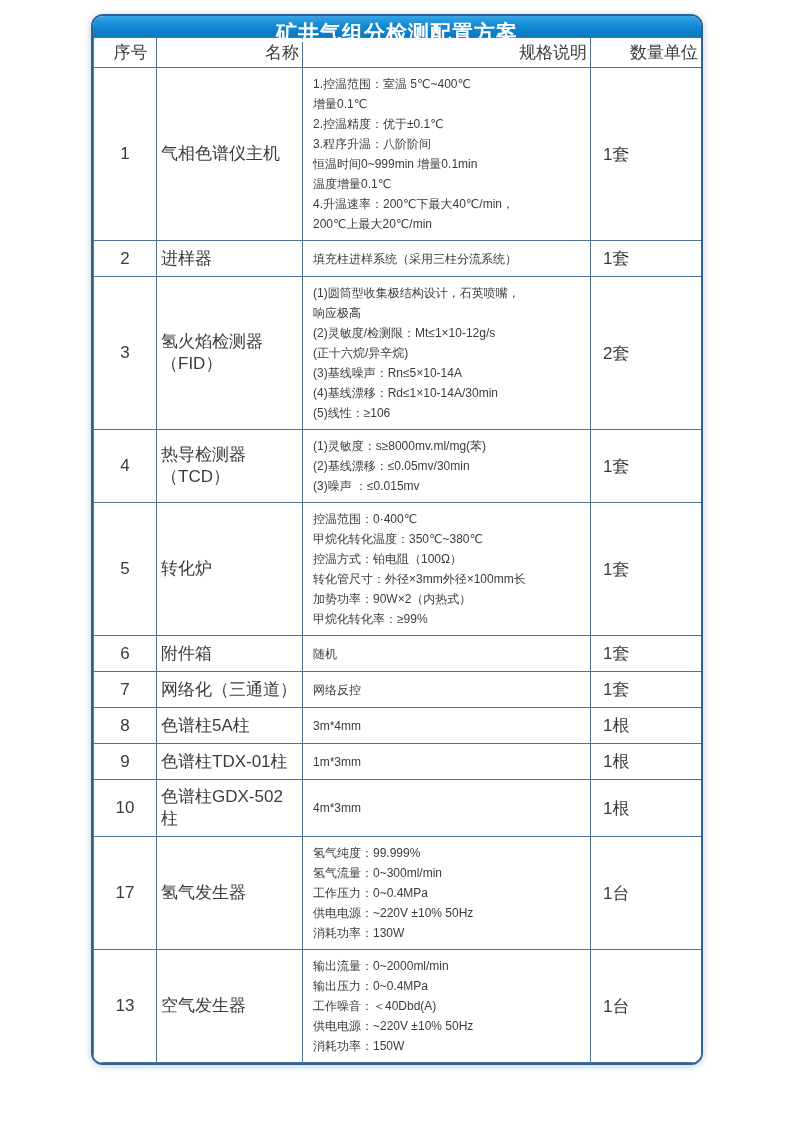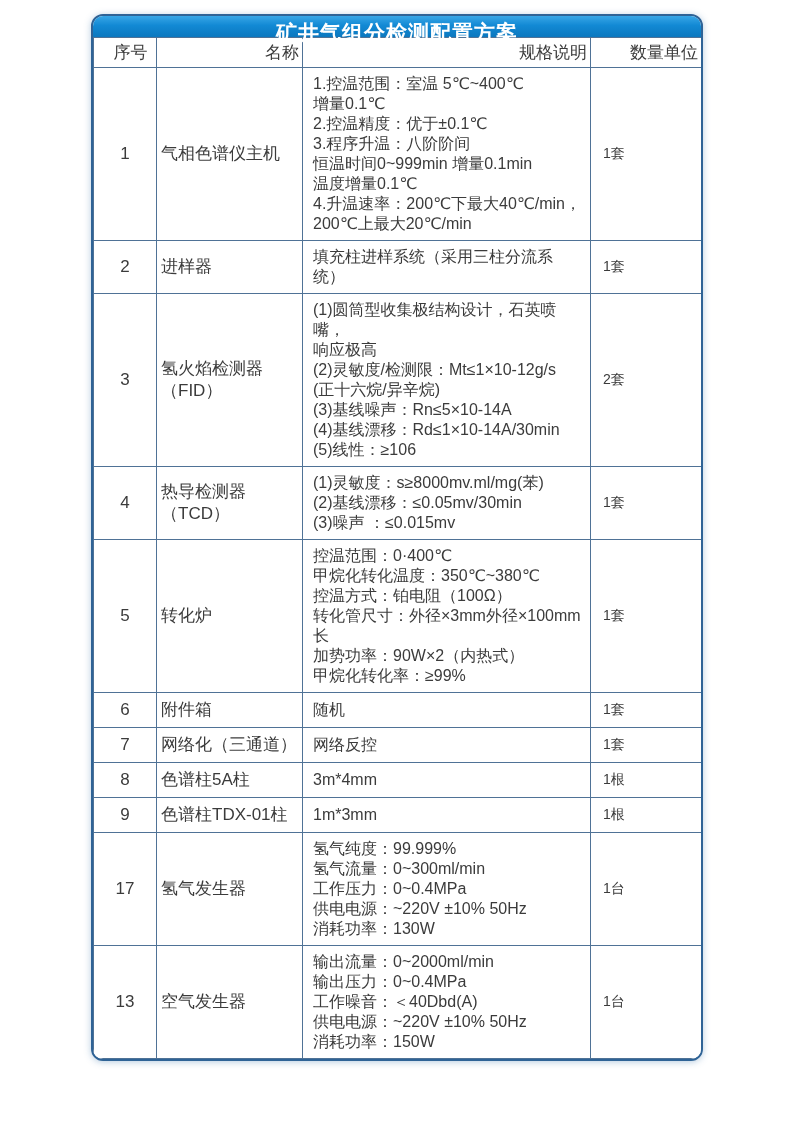--- a/index.html
+++ b/index.html
@@ -66,27 +66,27 @@
     text-align: center;
     font-size: 17px;
     padding: 6px 2px;
   }
   .td-name {
     font-size: 17px;
     padding: 6px 4px 6px 4px;
     line-height: 22px;
   }
   .td-spec {
-    font-size: 16px;
+    font-size: 12px;
     line-height: 20px;
     padding: 6px 6px 6px 10px;
     white-space: pre-line;
   }
   .td-qty {
-    font-size: 14px;
+    font-size: 17px;
     padding: 6px 4px 6px 12px;
   }
   tr.data-row {
     background: #ffffff;
   }
 </style>
 </head>
 <body>
 
 <div class="page">
@@ -176,20 +176,26 @@
             <td class="td-spec">3m*4mm</td>
             <td class="td-qty">1根</td>
           </tr>
           <tr class="data-row">
             <td class="td-no">9</td>
             <td class="td-name">色谱柱TDX-01柱</td>
             <td class="td-spec">1m*3mm</td>
             <td class="td-qty">1根</td>
           </tr>
           <tr class="data-row">
+            <td class="td-no">10</td>
+            <td class="td-name">色谱柱GDX-502柱</td>
+            <td class="td-spec">4m*3mm</td>
+            <td class="td-qty">1根</td>
+          </tr>
+          <tr class="data-row">
             <td class="td-no">17</td>
             <td class="td-name">氢气发生器</td>
             <td class="td-spec">氢气纯度：99.999%
 氢气流量：0~300ml/min
 工作压力：0~0.4MPa
 供电电源：~220V ±10% 50Hz
 消耗功率：130W</td>
             <td class="td-qty">1台</td>
           </tr>
           <tr class="data-row">

